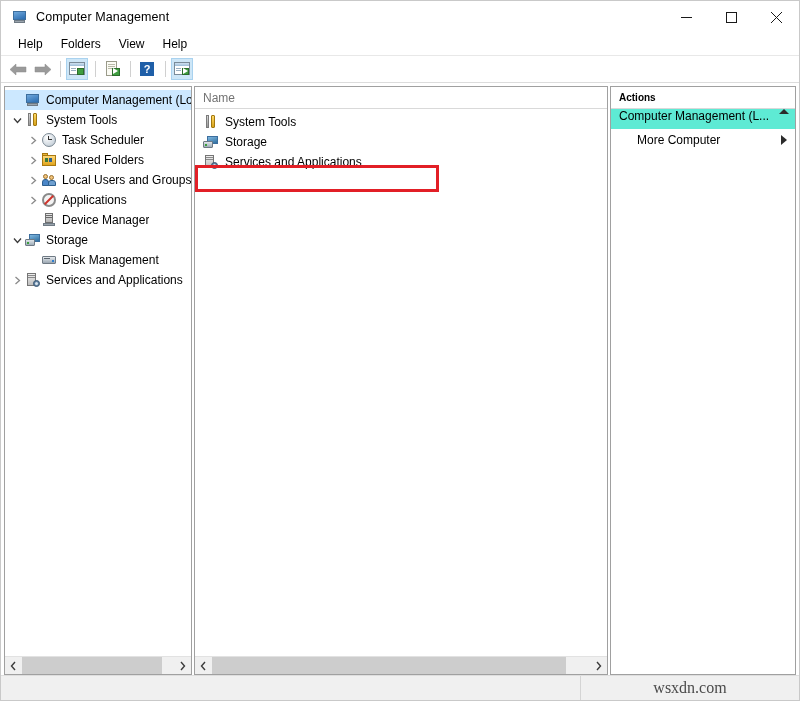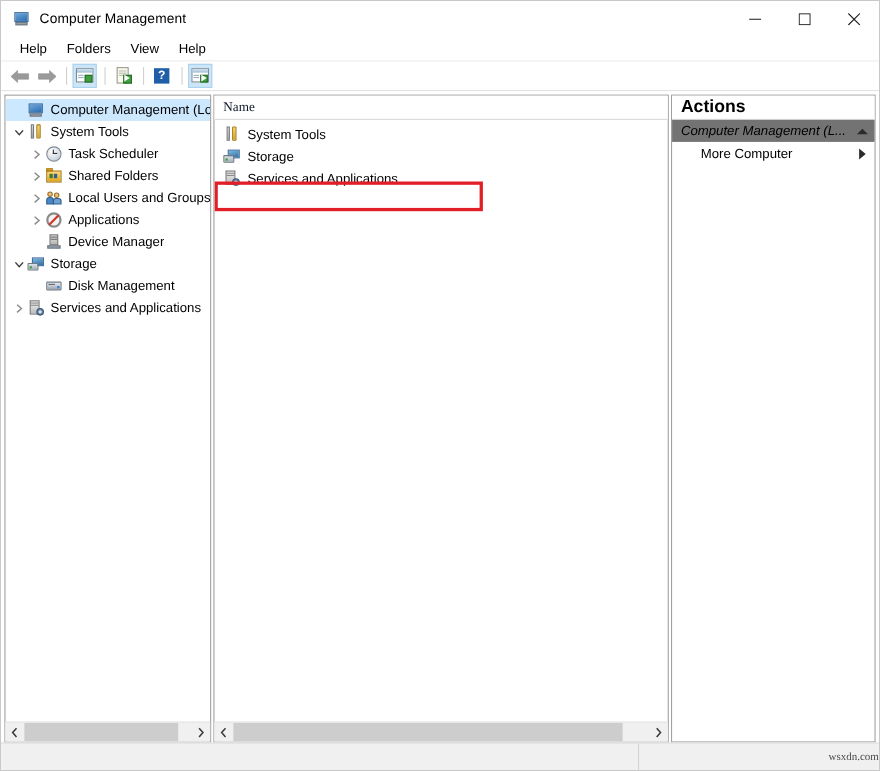--- a/index.html
+++ b/index.html
@@ -179,22 +179,21 @@
     height: 21px;
     min-height: 21px;
     border-bottom: 1px solid #d9d9d9;
     display: flex;
     align-items: center;
     background: #ffffff;
     font-size: 12px;
   }
   #list-header .col {
     padding-left: 8px;
-    color: #0f172a;
-    font-family: Liberation Serif, serif;
+    color: #737373;
   }
   #list-body {
     flex: 1 1 auto;
     min-height: 0;
     overflow: hidden;
     padding-top: 3px;
     position: relative;
   }
   .list-row {
     display: flex;
@@ -225,33 +224,32 @@
 
   
   #actions-header {
     height: 21px;
     min-height: 21px;
     border-bottom: 1px solid #d9d9d9;
     display: flex;
     align-items: center;
     padding-left: 8px;
     font-weight: bold;
-    font-size: 16px;
+    font-size: 10px;
     background: #ffffff;
   }
   #actions-body { padding-top: 0px; }
   .act-group {
     height: 20px;
     display: flex;
-    align-items: center;
+    align-items: flex-start;
     padding: 0 6px 0 8px;
     font-size: 12px;
-    background: #737373;
+    background: #5eead4;
     justify-content: space-between;
-    font-style: italic;
   }
   .act-group span.lbl { overflow: hidden; white-space: nowrap; }
   .act-item {
     height: 22px;
     display: flex;
     align-items: center;
     padding-left: 26px;
     padding-right: 8px;
     font-size: 12px;
     justify-content: space-between;
@@ -310,22 +308,22 @@
     align-items: center;
     background: #f0f0f0;
     border-top: 1px solid #dedede;
     position: relative;
   }
   #status-left { flex: 1 1 auto; padding-left: 6px; font-size: 11px; color: #333; }
   #status-sep { width: 1px; background: #d4d4d4; align-self: stretch; margin: 0; }
   #watermark {
     width: 218px;
     flex: 0 0 218px;
-    text-align: right;
-    font-size: 10px;
+    text-align: center;
+    font-size: 16px;
     color: #4a4a4a;
     font-family: "Liberation Serif", serif;
   }
 
   
   .ic { position: absolute; }
 
   
   .icon-computer .screen {
     left: 1px; top: 2px; width: 13px; height: 9px;

